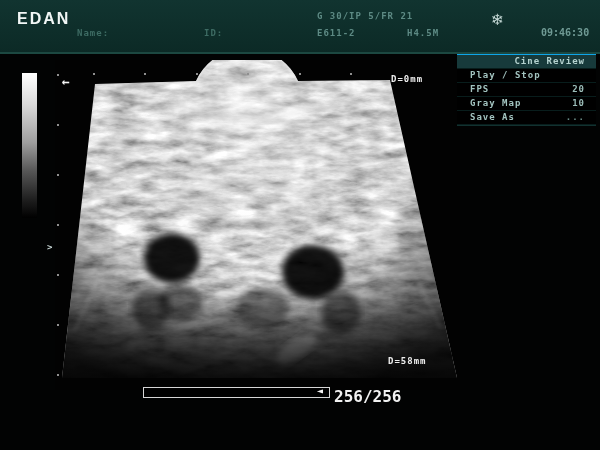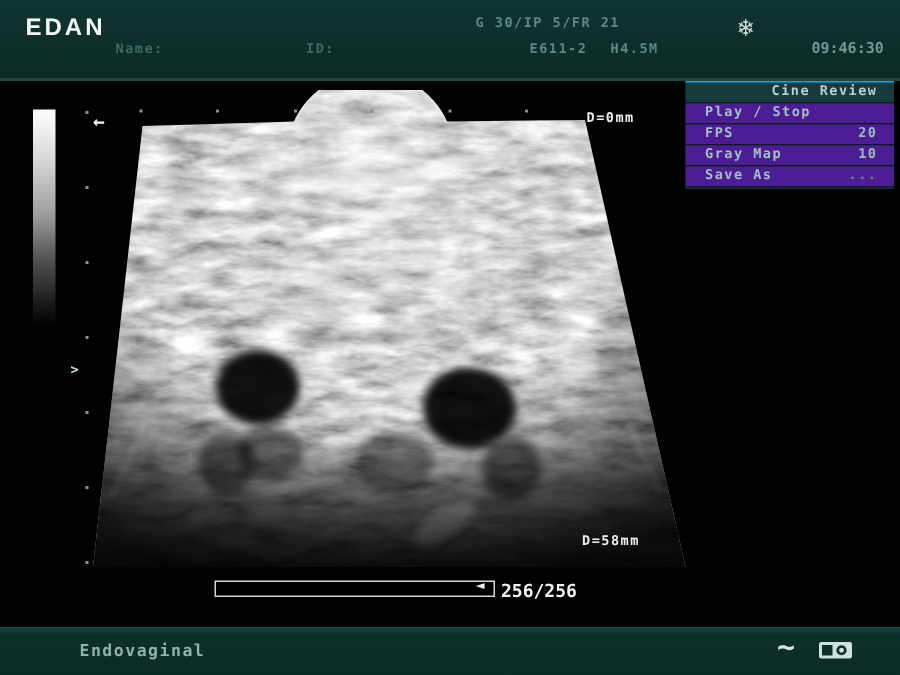--- a/index.html
+++ b/index.html
@@ -11,46 +11,46 @@
           background:linear-gradient(#113430,#0c2a26);
           border-bottom:2px solid #1c4841;}
   .logo{position:absolute;left:17px;top:10px;color:#f2f7f6;
         font-family:"Liberation Sans",sans-serif;font-weight:bold;
         font-size:16px;letter-spacing:2px;}
   .lbl{position:absolute;color:#3d6b63;font-size:9px;font-weight:bold;letter-spacing:1px;text-align:right;}
   .lbl-name{left:77px;top:28px;}
   .lbl-id{left:204px;top:28px;}
   .info{position:absolute;color:#5d8a84;font-size:9px;font-weight:bold;letter-spacing:1px;}
   .info-params{left:317px;top:11px;}
-  .info-probe{left:317px;top:28px;margin-left:36px;}
+  .info-probe{left:317px;top:28px;}
   .info-freq{left:377px;top:28px;padding-left:30px;}
   .freeze{position:absolute;left:492px;top:9px;color:#c9dcd9;font-size:17px;}
   .time{position:absolute;left:541px;top:27px;color:#6f9a94;font-size:10px;font-weight:bold;}
 
   
   .grayscale-bar{position:absolute;left:22px;top:73px;width:15px;height:145px;
     background:linear-gradient(#ffffff 0%,#d9d9d9 22%,#9e9e9e 48%,#555 68%,#1d1d1d 88%,#000 100%);}
   .orient-arrow{position:absolute;left:62px;top:74px;color:#f5f5f5;font-size:13px;font-weight:bold;}
   .tick{position:absolute;width:2px;height:2px;background:#8f8f8f;}
   .focus-caret{position:absolute;left:47px;top:242px;color:#cfdedd;font-size:9px;font-weight:bold;}
   .depth-label{position:absolute;color:#eeeeee;font-size:9px;font-weight:bold;letter-spacing:1px;}
   .depth-top{left:391px;top:74px;}
   .depth-bottom{left:388px;top:356px;}
   .cine-bar{position:absolute;left:143px;top:387px;width:185px;height:9px;
             border:1px solid #d6d6d6;background:#000;}
   .cine-cursor{position:absolute;left:317px;top:385px;color:#f2f2f2;font-size:10px;}
-  .cine-count{position:absolute;left:334px;top:387px;color:#f2f2f2;font-size:12px;font-weight:bold;}
+  .cine-count{position:absolute;left:334px;top:387px;color:#f2f2f2;font-size:16px;font-weight:bold;}
 
   
   .menu{position:absolute;left:457px;top:54px;width:139px;
         background:#0c2524;border-bottom:1px solid #123230;}
   .menu-row{height:13px;line-height:13px;padding:0 11px 0 13px;
             display:flex;justify-content:space-between;
             color:#a2c3bf;font-size:9px;font-weight:bold;letter-spacing:1px;
-            border-bottom:1px solid #081d1c;background:#4c1d95;}
+            border-bottom:1px solid #081d1c;background:#000000;}
   .menu-title{background:#173a3b;color:#b4d2cf;border-top:1px solid #0ea5e9;justify-content:flex-end;}
   .menu-val{color:#9bbcb8;}
   .menu-val.dim{color:#6c8f8a;}
 
   
   .bottombar{position:absolute;left:0;top:418px;width:600px;height:32px;
              background:linear-gradient(#12433c,#0d2f2a 12%,#0c2b27);
              border-top:1px solid #1e4c45;}
   .probe-type{position:absolute;left:53px;top:8px;color:#8fb3ad;
               font-size:11px;font-weight:bold;letter-spacing:1px;}
@@ -191,24 +191,14 @@
     <div class="menu-row">
       <span>Gray Map</span>
       <span class="menu-val">10</span>
     </div>
     <div class="menu-row">
       <span>Save As</span>
       <span class="menu-val dim">...</span>
     </div>
   </div>
 
-  <div class="bottombar">
-    <span class="probe-type">Endovaginal</span>
-    <span class="ac-wave">~</span>
-    <svg class="printer" width="24" height="16" viewBox="0 0 24 16">
-      <rect x="1" y="3" width="22" height="11" rx="1.5" fill="#cfe0dd"></rect>
-      <rect x="3" y="5" width="7" height="7" fill="#0d2f2a"></rect>
-      <circle cx="16" cy="8.5" r="3.4" fill="#0d2f2a"></circle>
-      <circle cx="16" cy="8.5" r="1.6" fill="#cfe0dd"></circle>
-    </svg>
-  </div>
 
 </div>
 
 </body></html>

